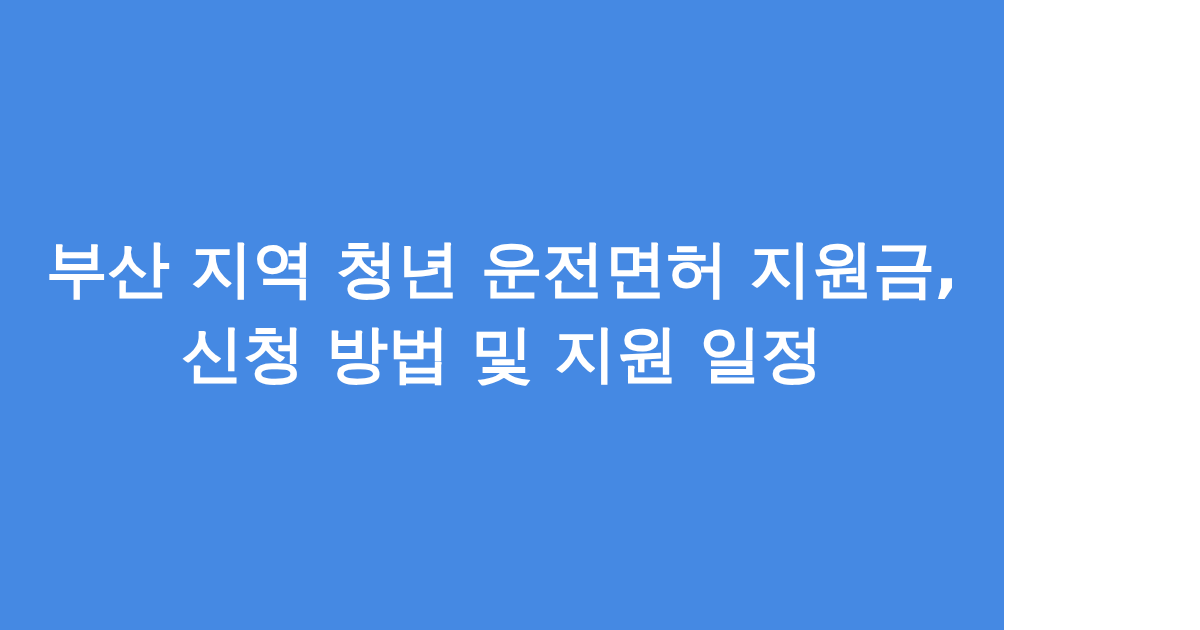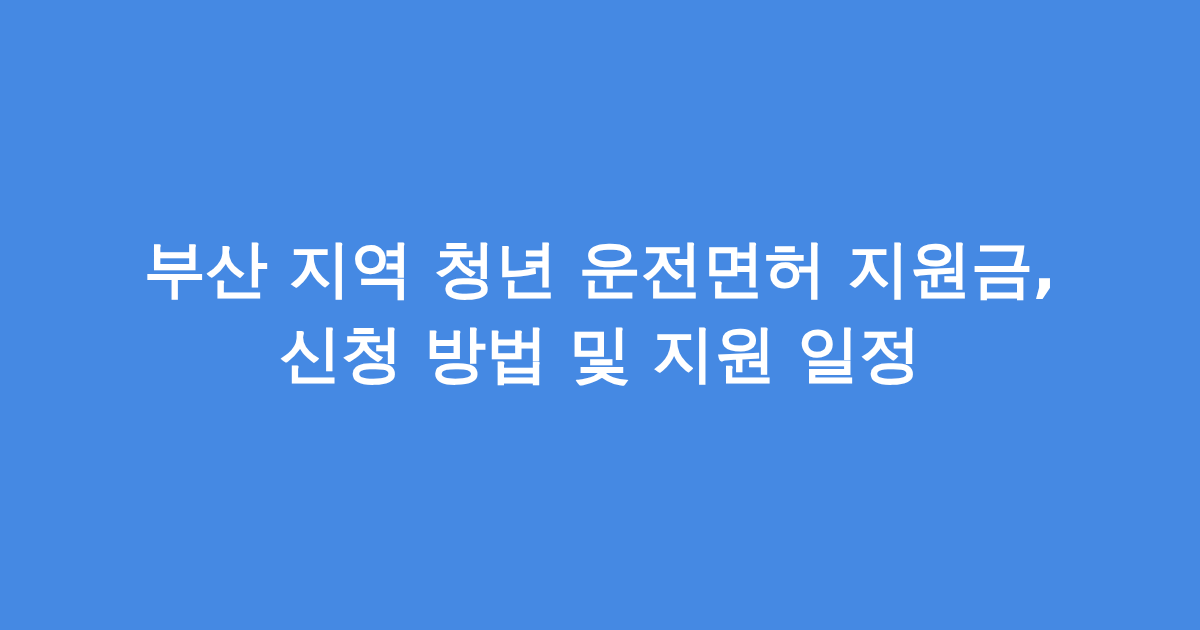--- a/index.html
+++ b/index.html
@@ -9,21 +9,21 @@
 
   body {
     width: 1200px;
     height: 630px;
     overflow: hidden;
     font-family: "DejaVu Sans", "Liberation Sans", sans-serif;
   }
 
   #og-card {
     position: relative;
-    width: 1200px;
+    width: 1004px;
     height: 630px;
     box-sizing: border-box;
     display: flex;
     align-items: center;
     justify-content: center;
     background: #4589e3;
     overflow: hidden;
   }
 
   .title-block {

